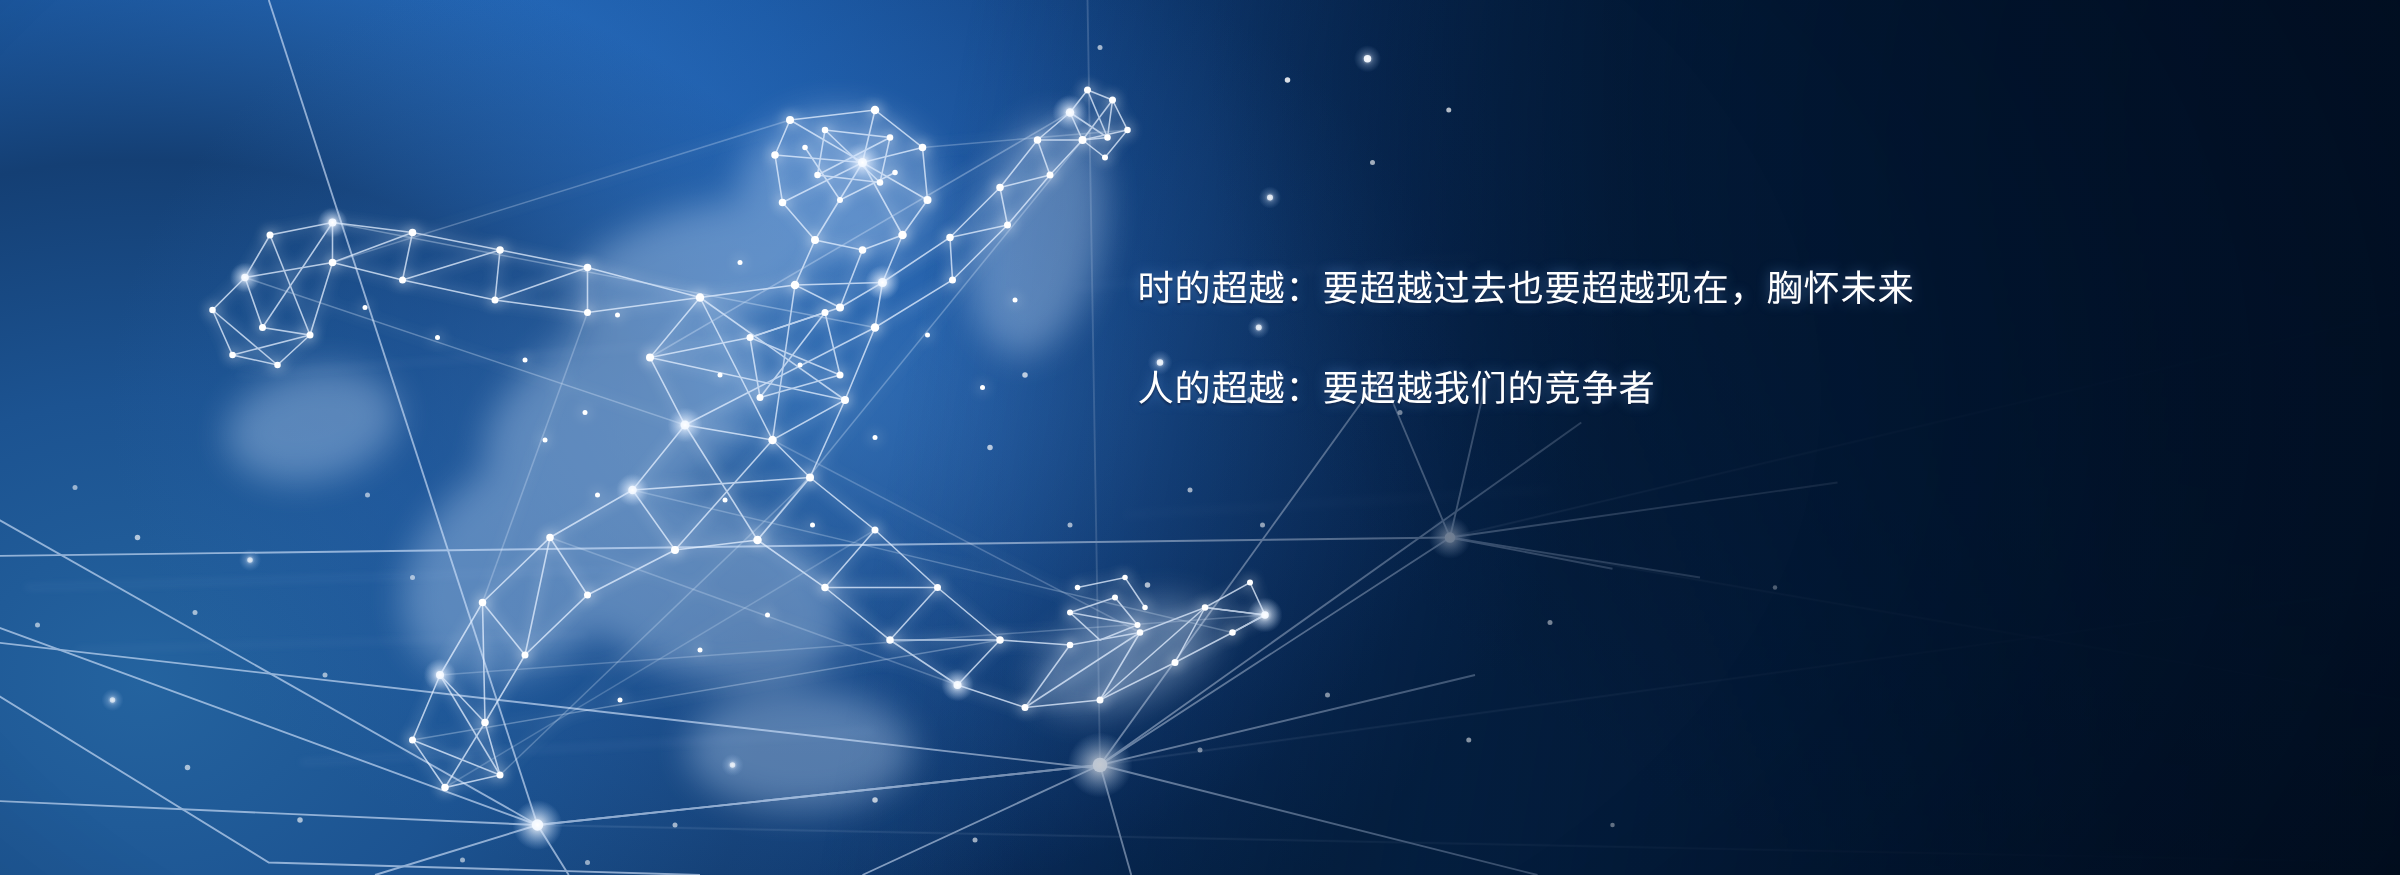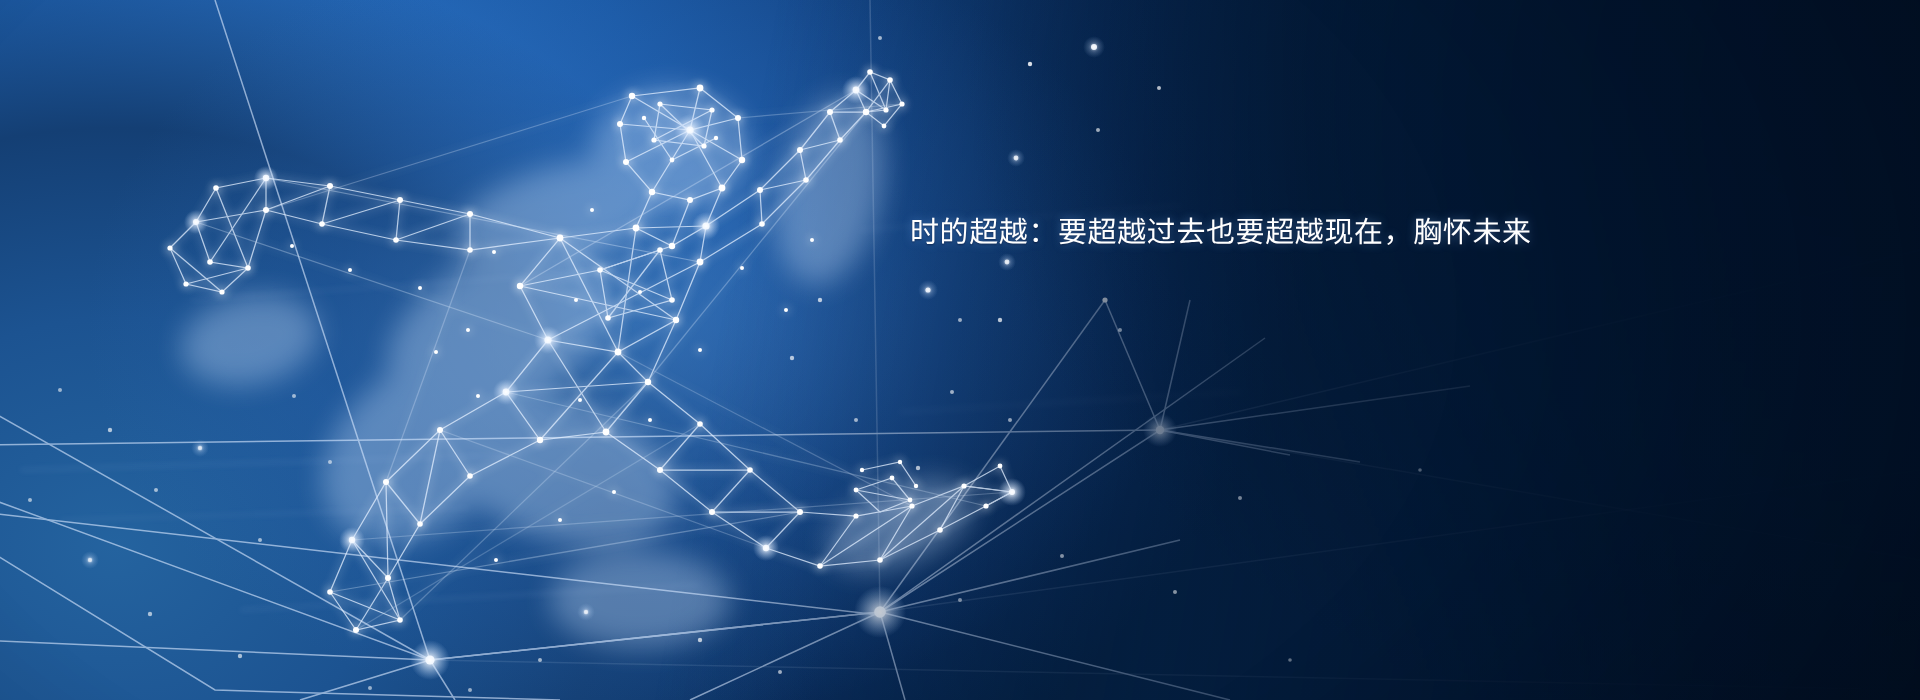--- a/index.html
+++ b/index.html
@@ -503,15 +503,16 @@
       <circle cx="586" cy="612" r="9"></circle>
       <circle cx="90" cy="560" r="9"></circle>
       <circle cx="200" cy="448" r="9"></circle>
     </g>
   </svg>
 
   <div class="bg-vign"></div>
 
   <div class="text-block">
     <p class="tline">时的超越：要超越过去也要超越现在，胸怀未来</p>
+    <p class="tline">人的超越：要超越我们的竞争者</p>
   </div>
 
 </div>
 
 </body></html>

